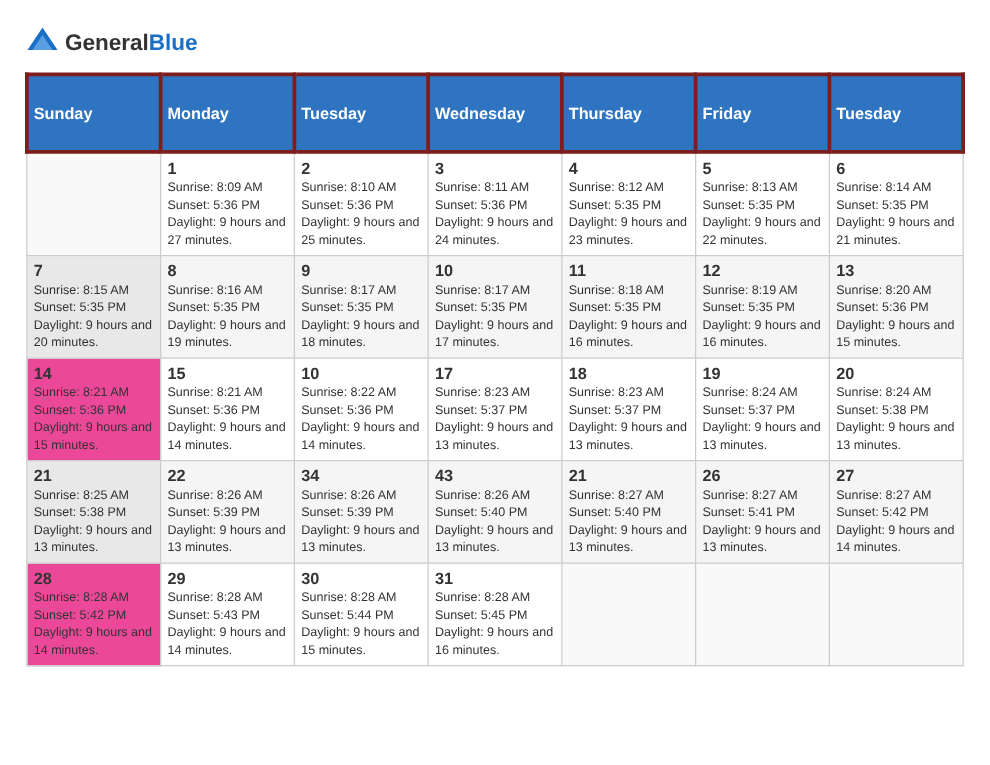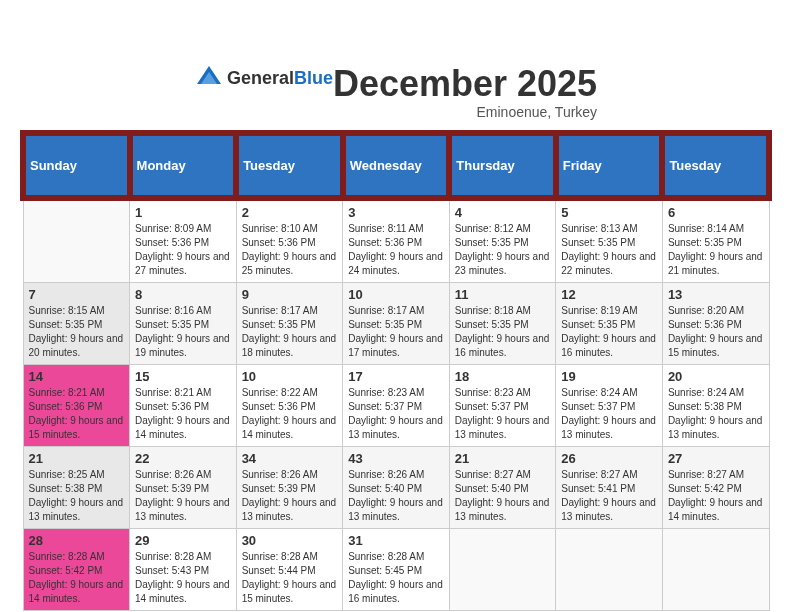--- a/index.html
+++ b/index.html
@@ -5,24 +5,23 @@
     * { box-sizing: border-box; margin: 0; padding: 0; }
     body {
       font-family: Arial, sans-serif;
       background: #fff;
       width: 792px;
       min-height: 612px;
       padding: 20px;
     }
     .header-area {
       display: flex;
-      justify-content: center;
+      justify-content: space-between;
       align-items: flex-start;
       margin-bottom: 10px;
-      margin-top: 44px;
     }
     .logo {
       display: flex;
       align-items: center;
       gap: 4px;
     }
     .logo-icon {
       width: 28px;
       height: 28px;
     }
@@ -44,21 +43,21 @@
       border-collapse: collapse;
       font-size: 11px;
     }
     .calendar thead th {
       background-color: #2e74c0;
       color: #fff;
       padding: 22px 4px;
       text-align: left;
       font-size: 13px;
       font-weight: bold;
-      border: 6px solid #7f1d1d;
+      border: 3px solid #7f1d1d;
     }
     .calendar tbody td {
       vertical-align: top;
       padding: 4px 5px;
       border: 1px solid #ccc;
       width: calc(100% / 7);
       min-height: 80px;
       background: #fff;
     }
     .calendar tbody tr:nth-child(even) td {
@@ -92,24 +91,20 @@
 <div class="header-area">
   <div class="logo">
     <svg class="logo-icon" viewBox="0 0 28 28" xmlns="http://www.w3.org/2000/svg">
       <polygon points="14,2 26,20 2,20" fill="#1a6fc4"></polygon>
       <polygon points="14,8 22,20 6,20" fill="#5aa0e0"></polygon>
     </svg>
     <div>
       <span style="font-size:18px;font-weight:bold;color:#333;">General</span><span style="font-size:18px;font-weight:bold;color:#1a6fc4;">Blue</span>
     </div>
   </div>
-  <div class="title-area">
-    <div class="month-title">December 2025</div>
-    <div class="subtitle">Eminoenue, Turkey</div>
-  </div>
 </div>
 
 <table class="calendar">
   <thead>
     <tr id="weekday-header">
     <th>Sunday</th>
         <th>Monday</th>
         <th>Tuesday</th>
         <th>Wednesday</th>
         <th>Thursday</th>

